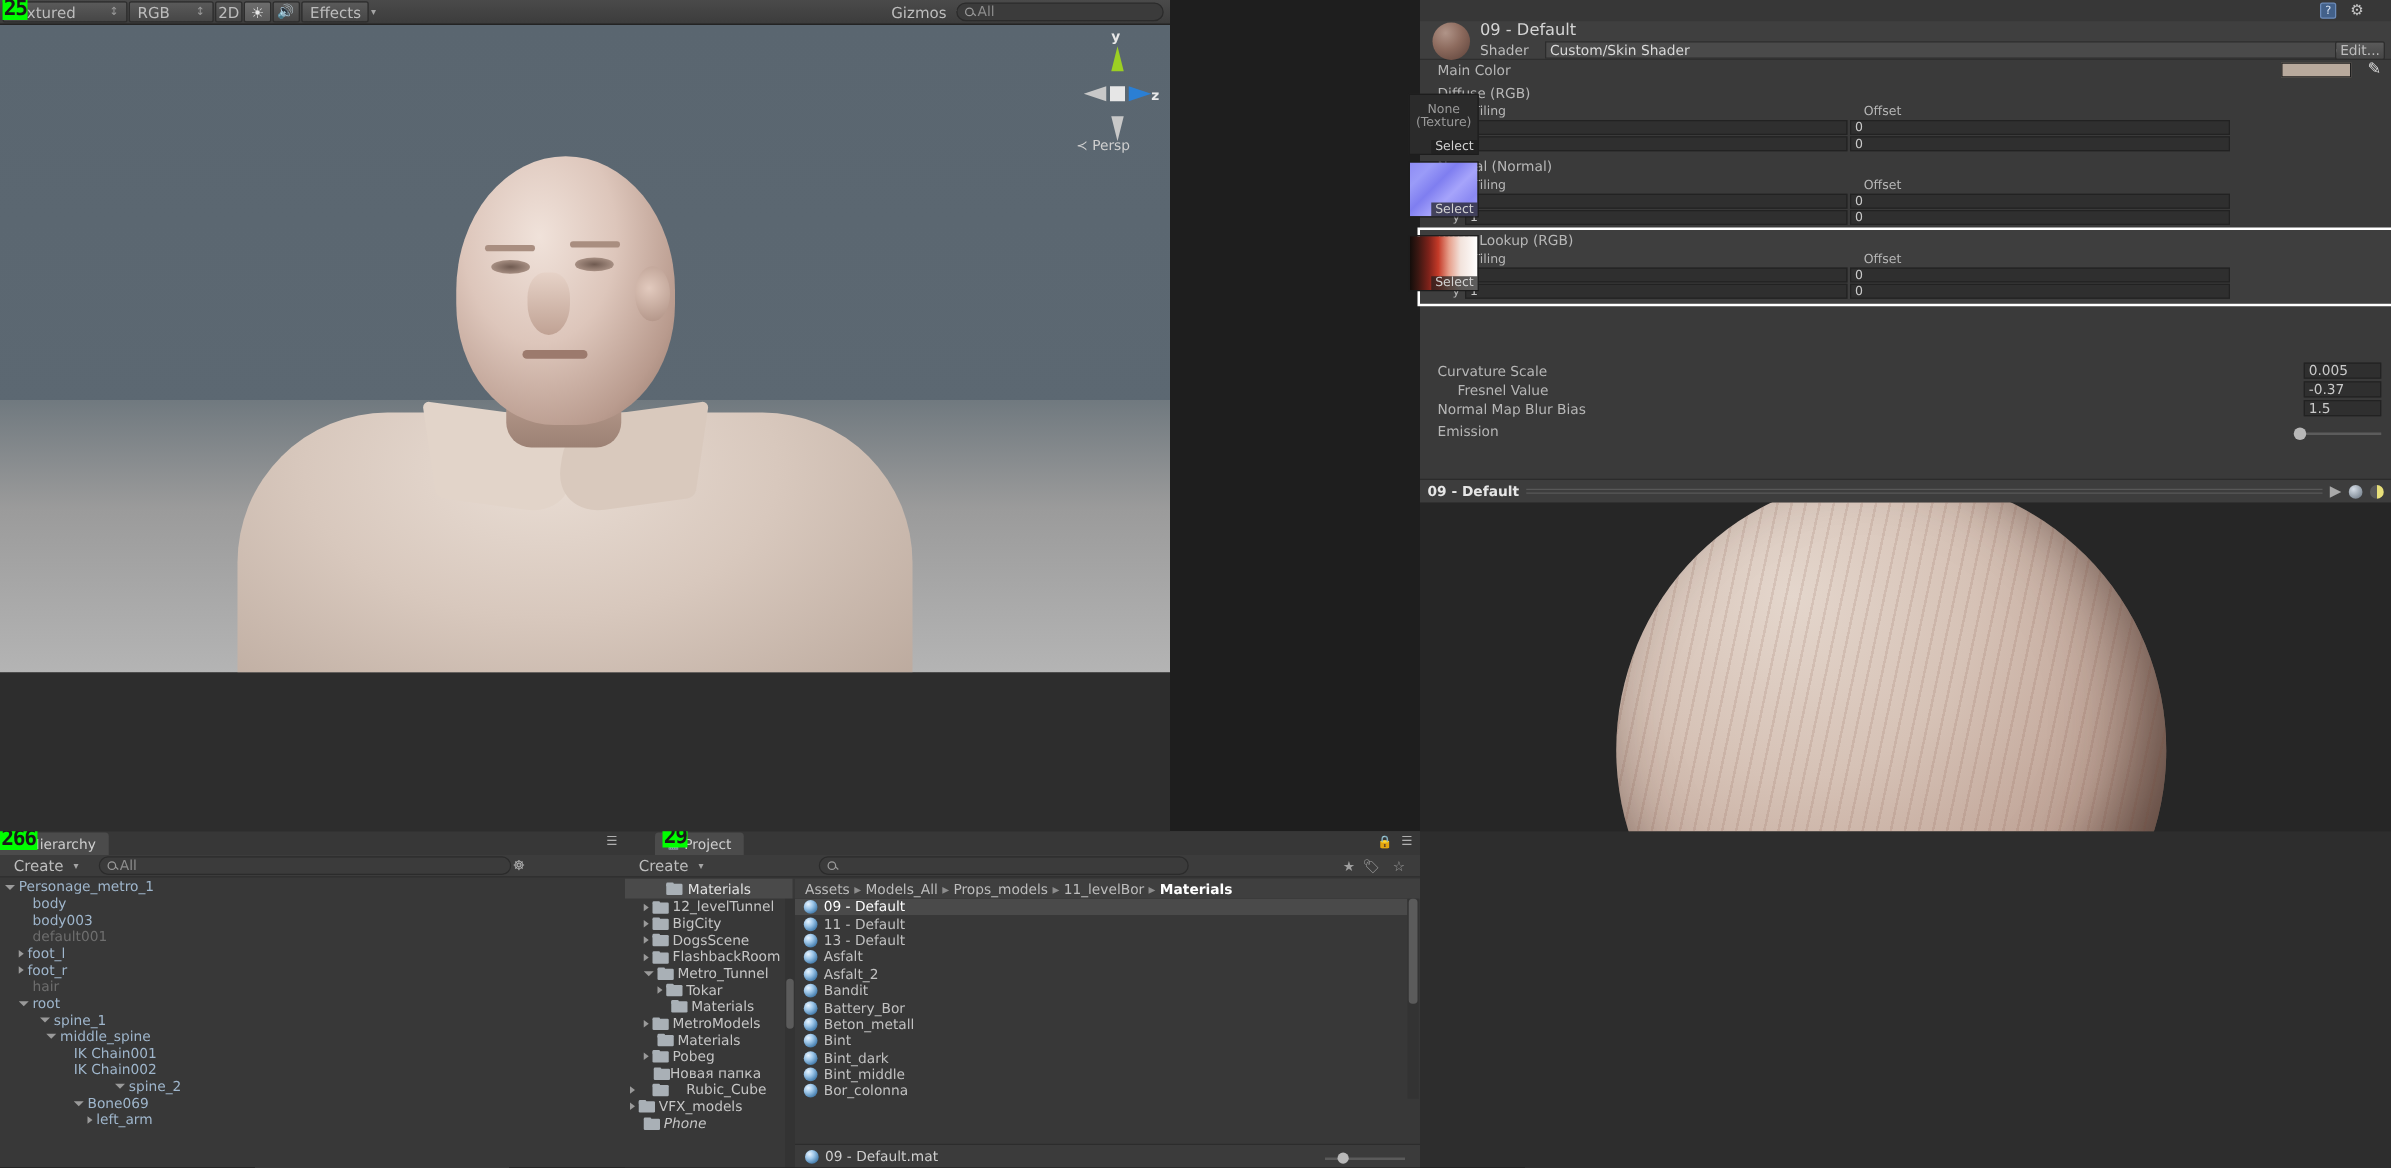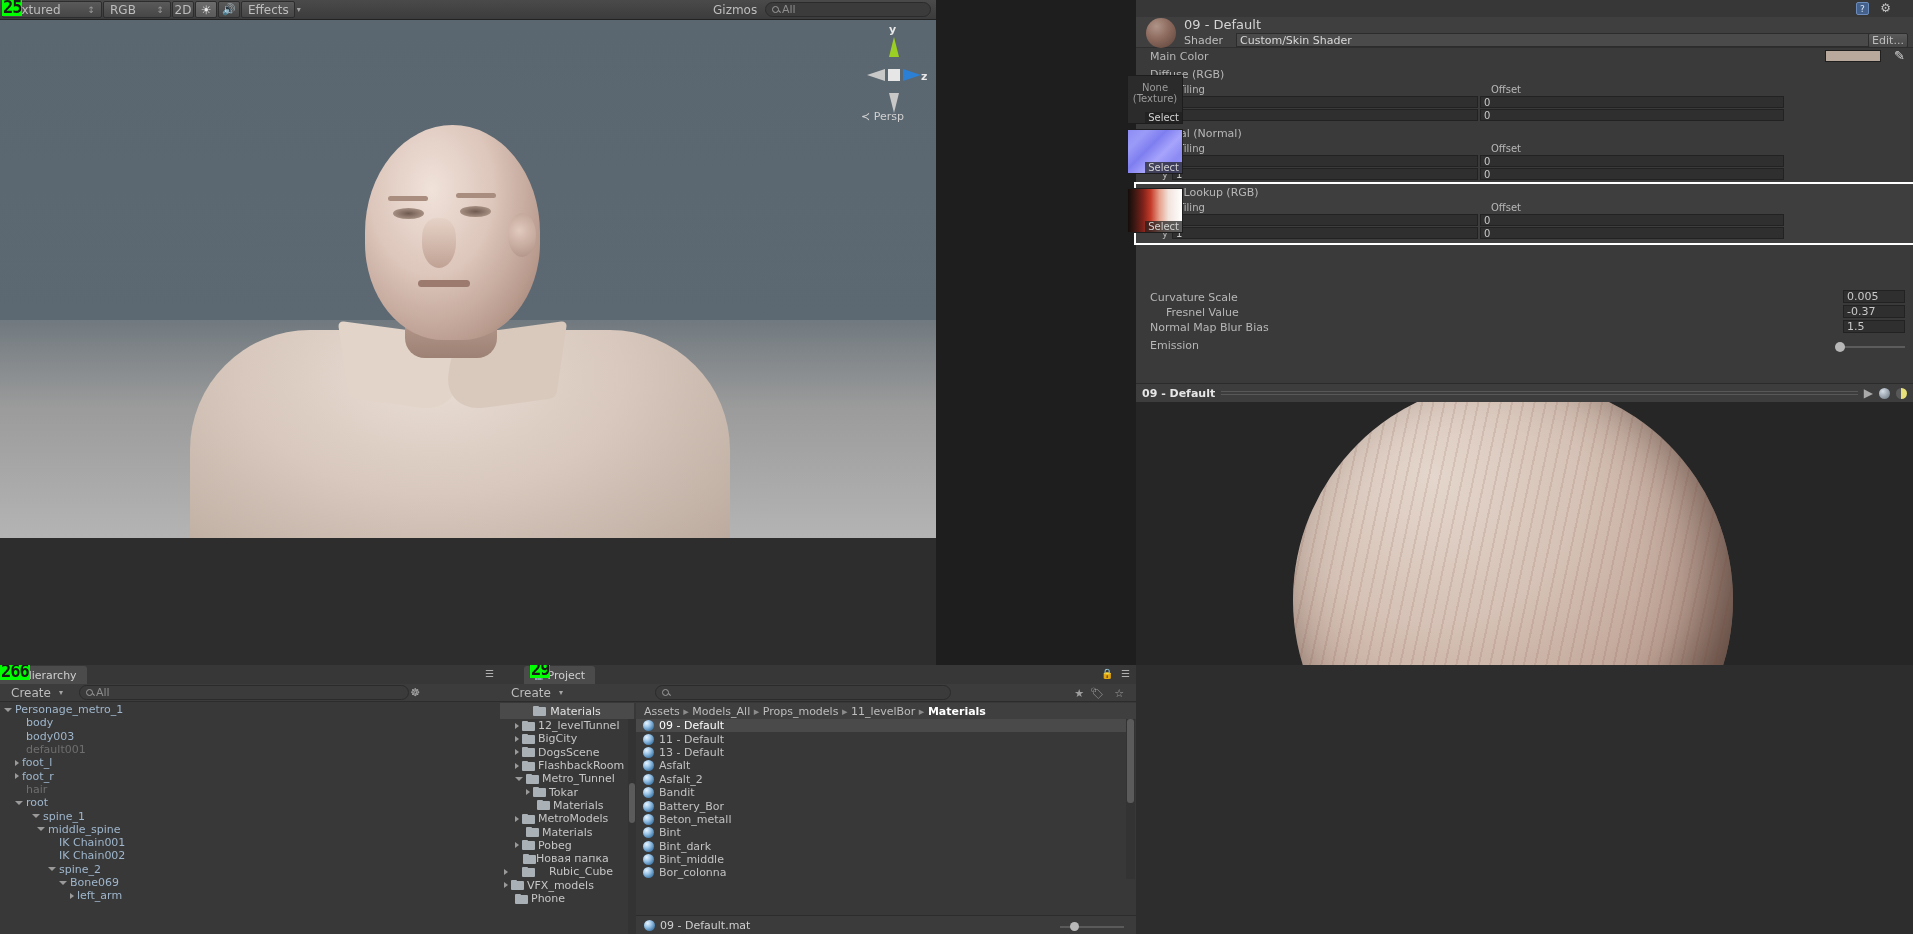--- a/index.html
+++ b/index.html
@@ -237,21 +237,21 @@
         <span style="margin-left: 3px; color: rgb(159, 182, 204);">middle_spine</span>
       </div>
       <div class="row" style="padding-left: 48px; height: 13.3px;">
         <span class="tri none"></span>
         <span style="margin-left: 3px; color: rgb(159, 182, 204);">IK Chain001</span>
       </div>
       <div class="row" style="padding-left: 48px; height: 13.3px;">
         <span class="tri none"></span>
         <span style="margin-left: 3px; color: rgb(159, 182, 204);">IK Chain002</span>
       </div>
-      <div class="row" style="padding-left: 48px; height: 13.3px;">
+      <div class="row" style="padding-left: 48px; height: 13.3px; margin-left: 44px;">
         <span class="tri open"></span>
         <span style="margin-left: 3px; color: rgb(159, 182, 204);">spine_2</span>
       </div>
       <div class="row" style="padding-left: 59px; height: 13.3px;">
         <span class="tri open"></span>
         <span style="margin-left: 3px; color: rgb(159, 182, 204);">Bone069</span>
       </div>
       <div class="row" style="padding-left: 70px; height: 13.3px;">
         <span class="tri"></span>
         <span style="margin-left: 3px; color: rgb(159, 182, 204);">left_arm</span>
@@ -345,21 +345,21 @@
       <div class="row" style="height: 13.3px; padding-left: 4px; gap: 14px;">
         <span class="tri"></span>
         <span class="folder"></span>
         <span style="color: rgb(198, 198, 198);">Rubic_Cube</span>
       </div>
       <div class="row" style="height: 13.3px; padding-left: 4px; gap: 3px;">
         <span class="tri"></span>
         <span class="folder"></span>
         <span style="color: rgb(198, 198, 198);">VFX_models</span>
       </div>
-      <div class="row" style="height: 13.3px; padding-left: 4px; gap: 3px;">
+      <div class="row" style="height: 13.3px; padding-left: 4px; gap: 3px; font-style: italic;">
         <span class="tri none"></span>
         <span class="folder"></span>
         <span style="color: rgb(198, 198, 198);">Phone</span>
       </div>
     </div>
   <div class="abs" style="left:128px;top:54px;width:8px;height:215px;background:#333;">
     <div class="abs" style="left:1px;top:64px;width:6px;height:40px;background:#5b5b5b;border-radius:3px;"></div>
   </div>
 
   <div class="abs" style="left:136px;top:38px;width:500px;height:16px;background:#3f3f3f;display:flex;align-items:center;padding-left:8px;gap:3px;font-size:11px;">

